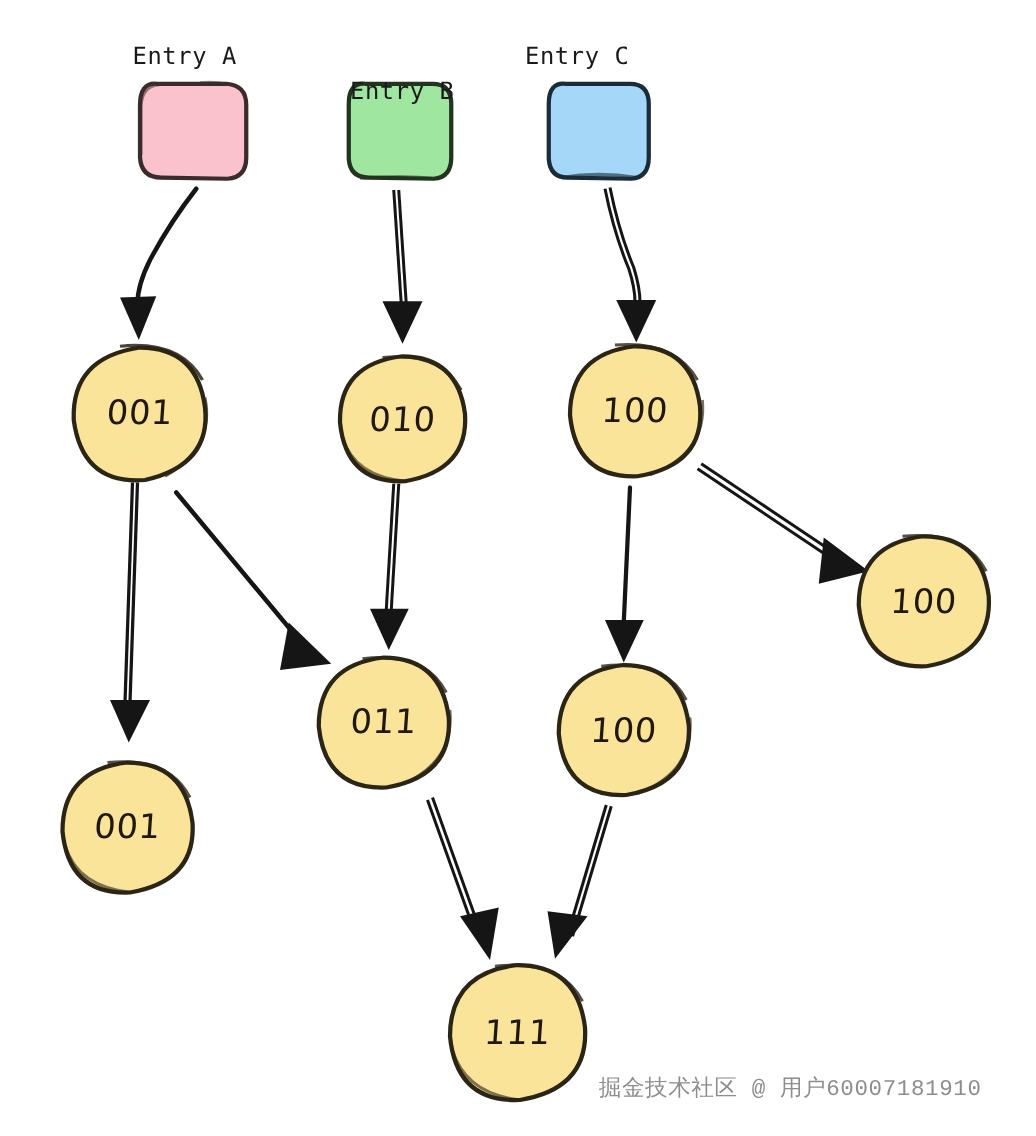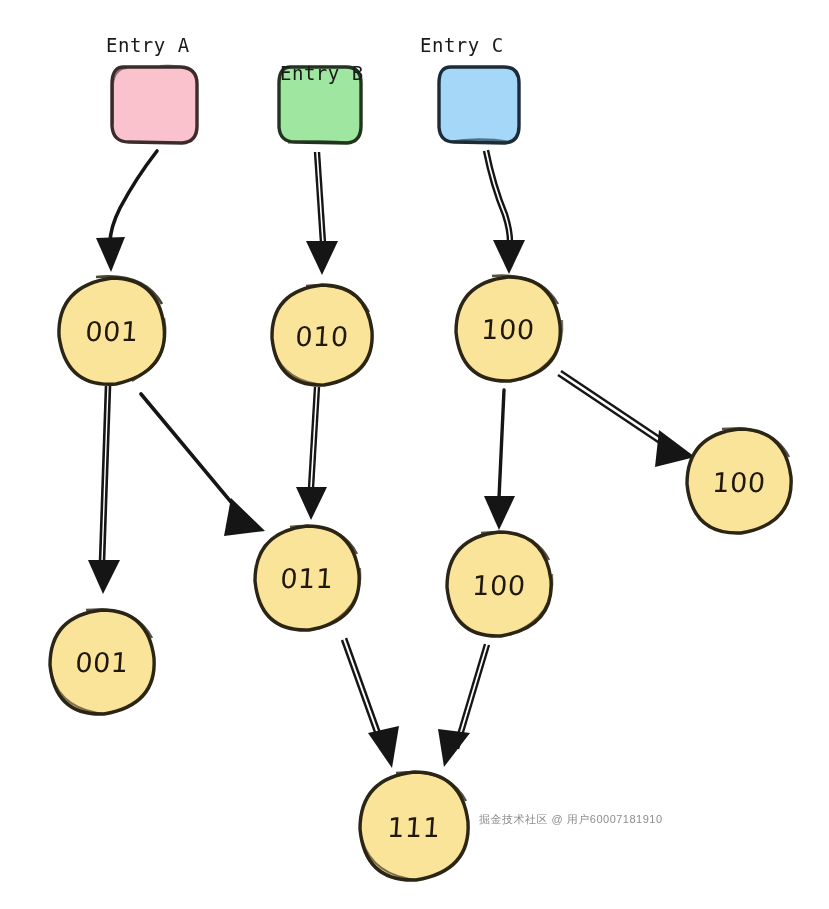--- a/index.html
+++ b/index.html
@@ -10,22 +10,22 @@
     position:absolute; font-family:"DejaVu Sans Mono",monospace;
     font-size:19px; color:#1a1a1a; letter-spacing:0.5px; white-space:nowrap;
   }
   .node-label{
     position:absolute; font-family:"DejaVu Sans",sans-serif;
     font-size:27px; color:#20180a; font-weight:400;
     letter-spacing:0.5px; white-space:nowrap;
     transform:translate(-50%,-50%) skewX(-4deg);
   }
   .watermark{
-    position:absolute; left:479px; top:812px;
-    font-family:Liberation Sans, sans-serif; font-size:11px;
+    position:absolute; left:479px; top:858px;
+    font-family:Liberation Mono, monospace; font-size:18px;
     color:#8d8d8d; white-space:nowrap; letter-spacing:0.5px;
   }
 </style>
 </head>
 <body>
 
 <svg id="canvas" viewBox="0 0 829 909">
 
   <g>
     <path d="M125 67 Q112 66 112 84 L112 126 Q113 142 129 142 L182 143 Q197 142 197 126

